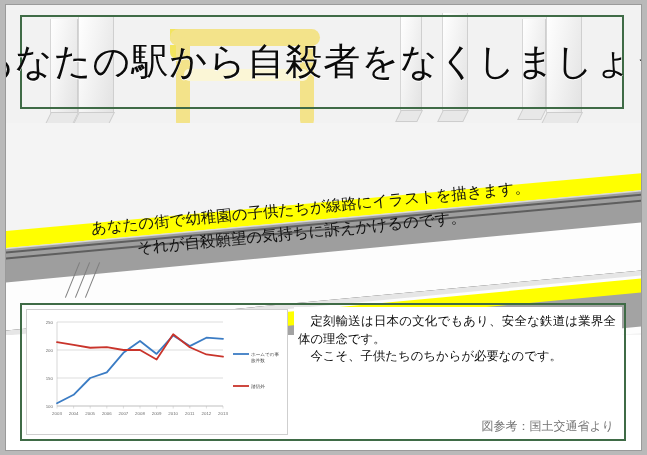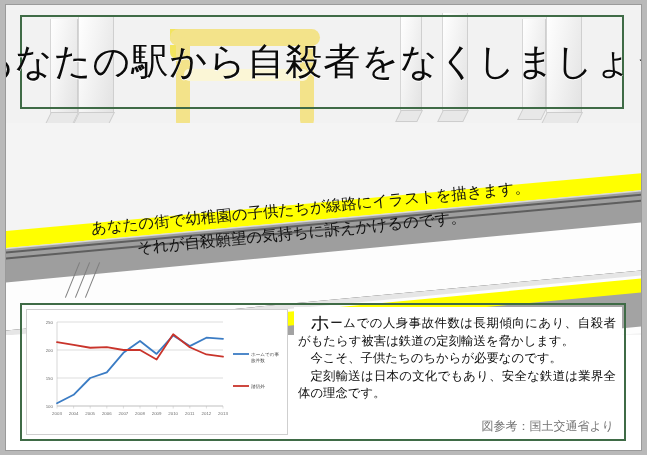--- a/index.html
+++ b/index.html
@@ -230,19 +230,18 @@
             <line x1="206" y1="44" x2="222" y2="44" stroke="#3b7cc4" stroke-width="1.8"></line>
             <text x="224" y="45.8" class="legend-label">ホームでの事</text>
             <text x="224" y="51.8" class="legend-label">故件数</text>
             <line x1="206" y1="76" x2="222" y2="76" stroke="#c9342b" stroke-width="1.8"></line>
             <text x="224" y="77.8" class="legend-label">踏切外</text>
           </g>
       </svg>
     </div>
 
     <div id="right-text">
-      <p class="indent"><span class="dropcap">ホ</span><span>ームでの人身事故件数は長期傾向にあり、自殺者がもたらす被害は鉄道の定刻輸送を脅かします。</span></p>
+      <p class="indent">定刻輸送は日本の文化でもあり、安全な鉄道は業界全体の理念です。</p>
       <p class="indent">今こそ、子供たちのちからが必要なのです。</p>
-      <p class="indent">定刻輸送は日本の文化でもあり、安全な鉄道は業界全体の理念です。</p>
       <div id="credit">図参考：国土交通省より</div>
     </div>
   </div>
 </div>
 
 </body></html>

